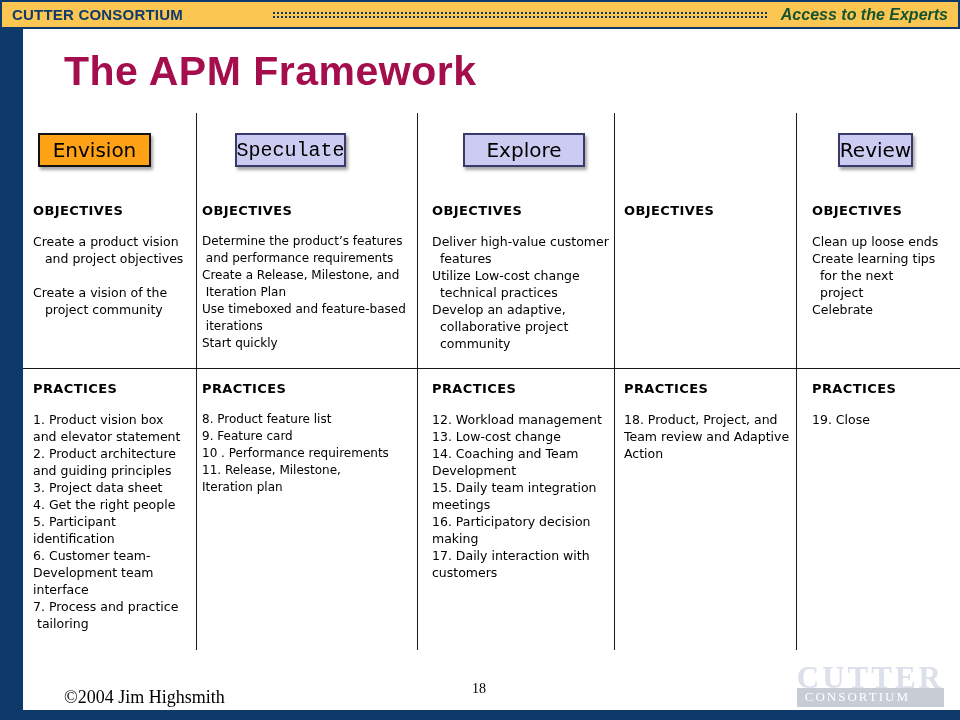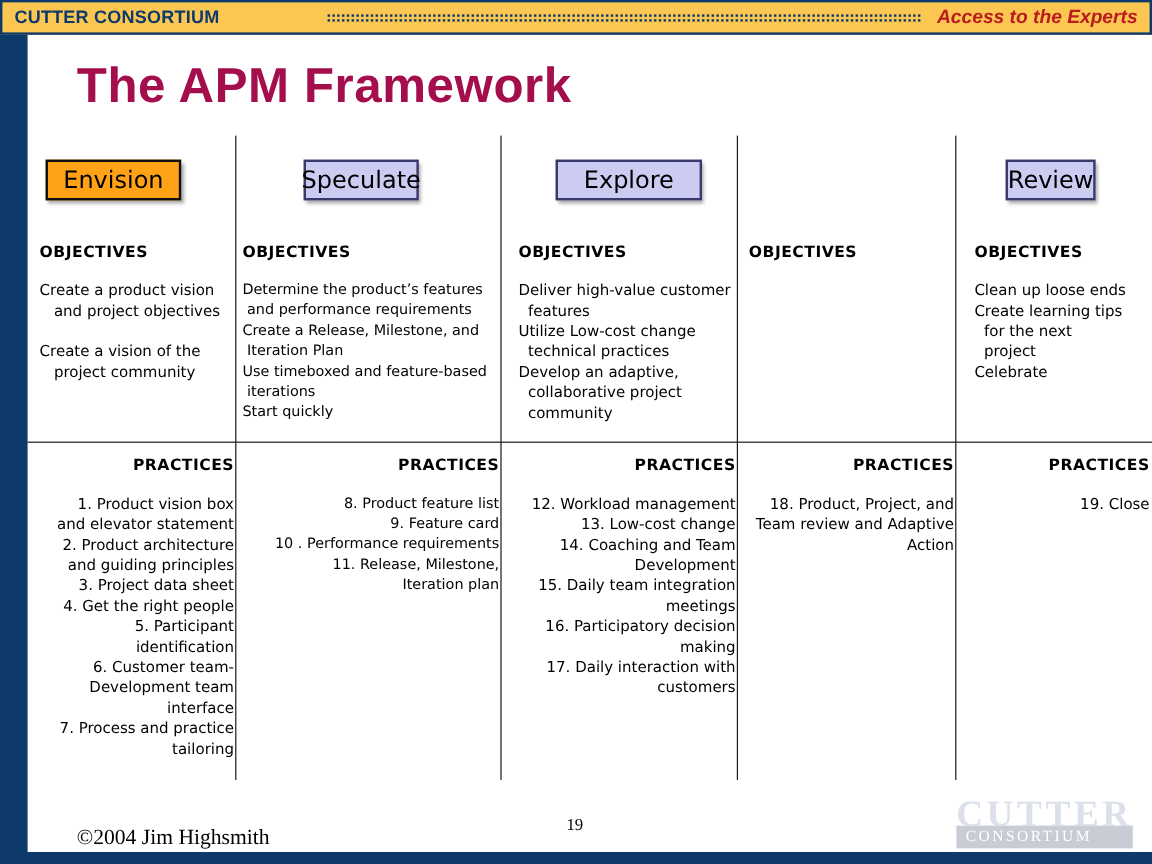--- a/index.html
+++ b/index.html
@@ -14,21 +14,21 @@
     position:absolute;left:0;top:0;width:960px;height:29px;
     background:#fcc652;border:2px solid #0d3a6b;box-sizing:border-box;
     display:flex;align-items:center;padding:0 10px;
     font-family:"Liberation Sans",sans-serif;
   }
   .brand{color:#0d3a6b;font-weight:bold;font-size:15px;letter-spacing:0.2px;white-space:nowrap;}
   .leader{
     flex:1;height:6px;margin:0 14px 0 90px;
     border-top:2px dotted #0d3a6b;border-bottom:2px dotted #0d3a6b;box-sizing:border-box;
   }
-  .tagline{color:#b91c1c;font-weight:bold;font-style:italic;font-size:16px;white-space:nowrap;}
+  .tagline{color:#14532d;font-weight:bold;font-style:italic;font-size:16px;white-space:nowrap;}
 
   
   .left-bar{position:absolute;left:0;top:29px;width:23px;height:681px;background:#0d3a6b;}
   .bottom-bar{position:absolute;left:0;top:710px;width:960px;height:10px;background:#0d3a6b;}
 
   
   .page-title{
     position:absolute;left:64px;top:48px;margin:0;
     font-family:"Liberation Sans",sans-serif;font-weight:bold;
     font-size:41px;color:#a40e4c;letter-spacing:0.5px;white-space:nowrap;
@@ -41,33 +41,33 @@
 
   
   .phase-box{
     position:absolute;top:133px;height:34px;box-sizing:border-box;
     display:flex;align-items:center;justify-content:center;
     font-size:20px;color:#000;background:#ccccf2;
     border:2px solid #3a3a6a;box-shadow:2px 3px 3px rgba(0,0,0,0.35);
     white-space:nowrap;
   }
   .phase-box.envision{left:38px;width:113px;background:#ffa216;border:2px solid #111;}
-  .phase-box.speculate{left:253px;width:96px;}
+  .phase-box.speculate{left:235px;width:111px;font-family:Liberation Mono, monospace;}
   .phase-box.explore{left:463px;width:122px;}
   .phase-box.adapt{left:660px;width:90px;}
   .phase-box.close{left:838px;width:75px;}
 
   
   .section{position:absolute;color:#000;}
   .section .sec-heading{font-size:13px;font-weight:bold;letter-spacing:0.4px;}
   .section .sec-body{
     margin-top:15px;font-size:12.5px;line-height:17px;white-space:pre-wrap;
   }
   .obj{top:203px;}
-  .prac{top:381px;text-align:right;}
+  .prac{top:381px;}
   .c1{left:33px;width:162px;}
   .c2{left:202px;width:214px;}
   .c2 .sec-body{font-size:12px;}
   .c3{left:432px;width:181px;}
   .c4{left:624px;width:171px;}
   .c5{left:812px;width:146px;}
 
   
   .copyright{
     position:absolute;left:64px;top:687px;
@@ -197,20 +197,20 @@
     <div class="sec-body">18. Product, Project, and
 Team review and Adaptive
 Action</div>
   </div>
   <div class="section prac c5">
     <div class="sec-heading">PRACTICES</div>
     <div class="sec-body">19. Close</div>
   </div>
 
   <div class="copyright">©2004 Jim Highsmith</div>
-  <div class="page-number">19</div>
+  <div class="page-number">18</div>
 
   <div class="cutter-logo">
     <div class="logo-top">CUTTER</div>
     <div class="logo-bottom">CONSORTIUM</div>
   </div>
 
 </div>
 
 </body></html>

